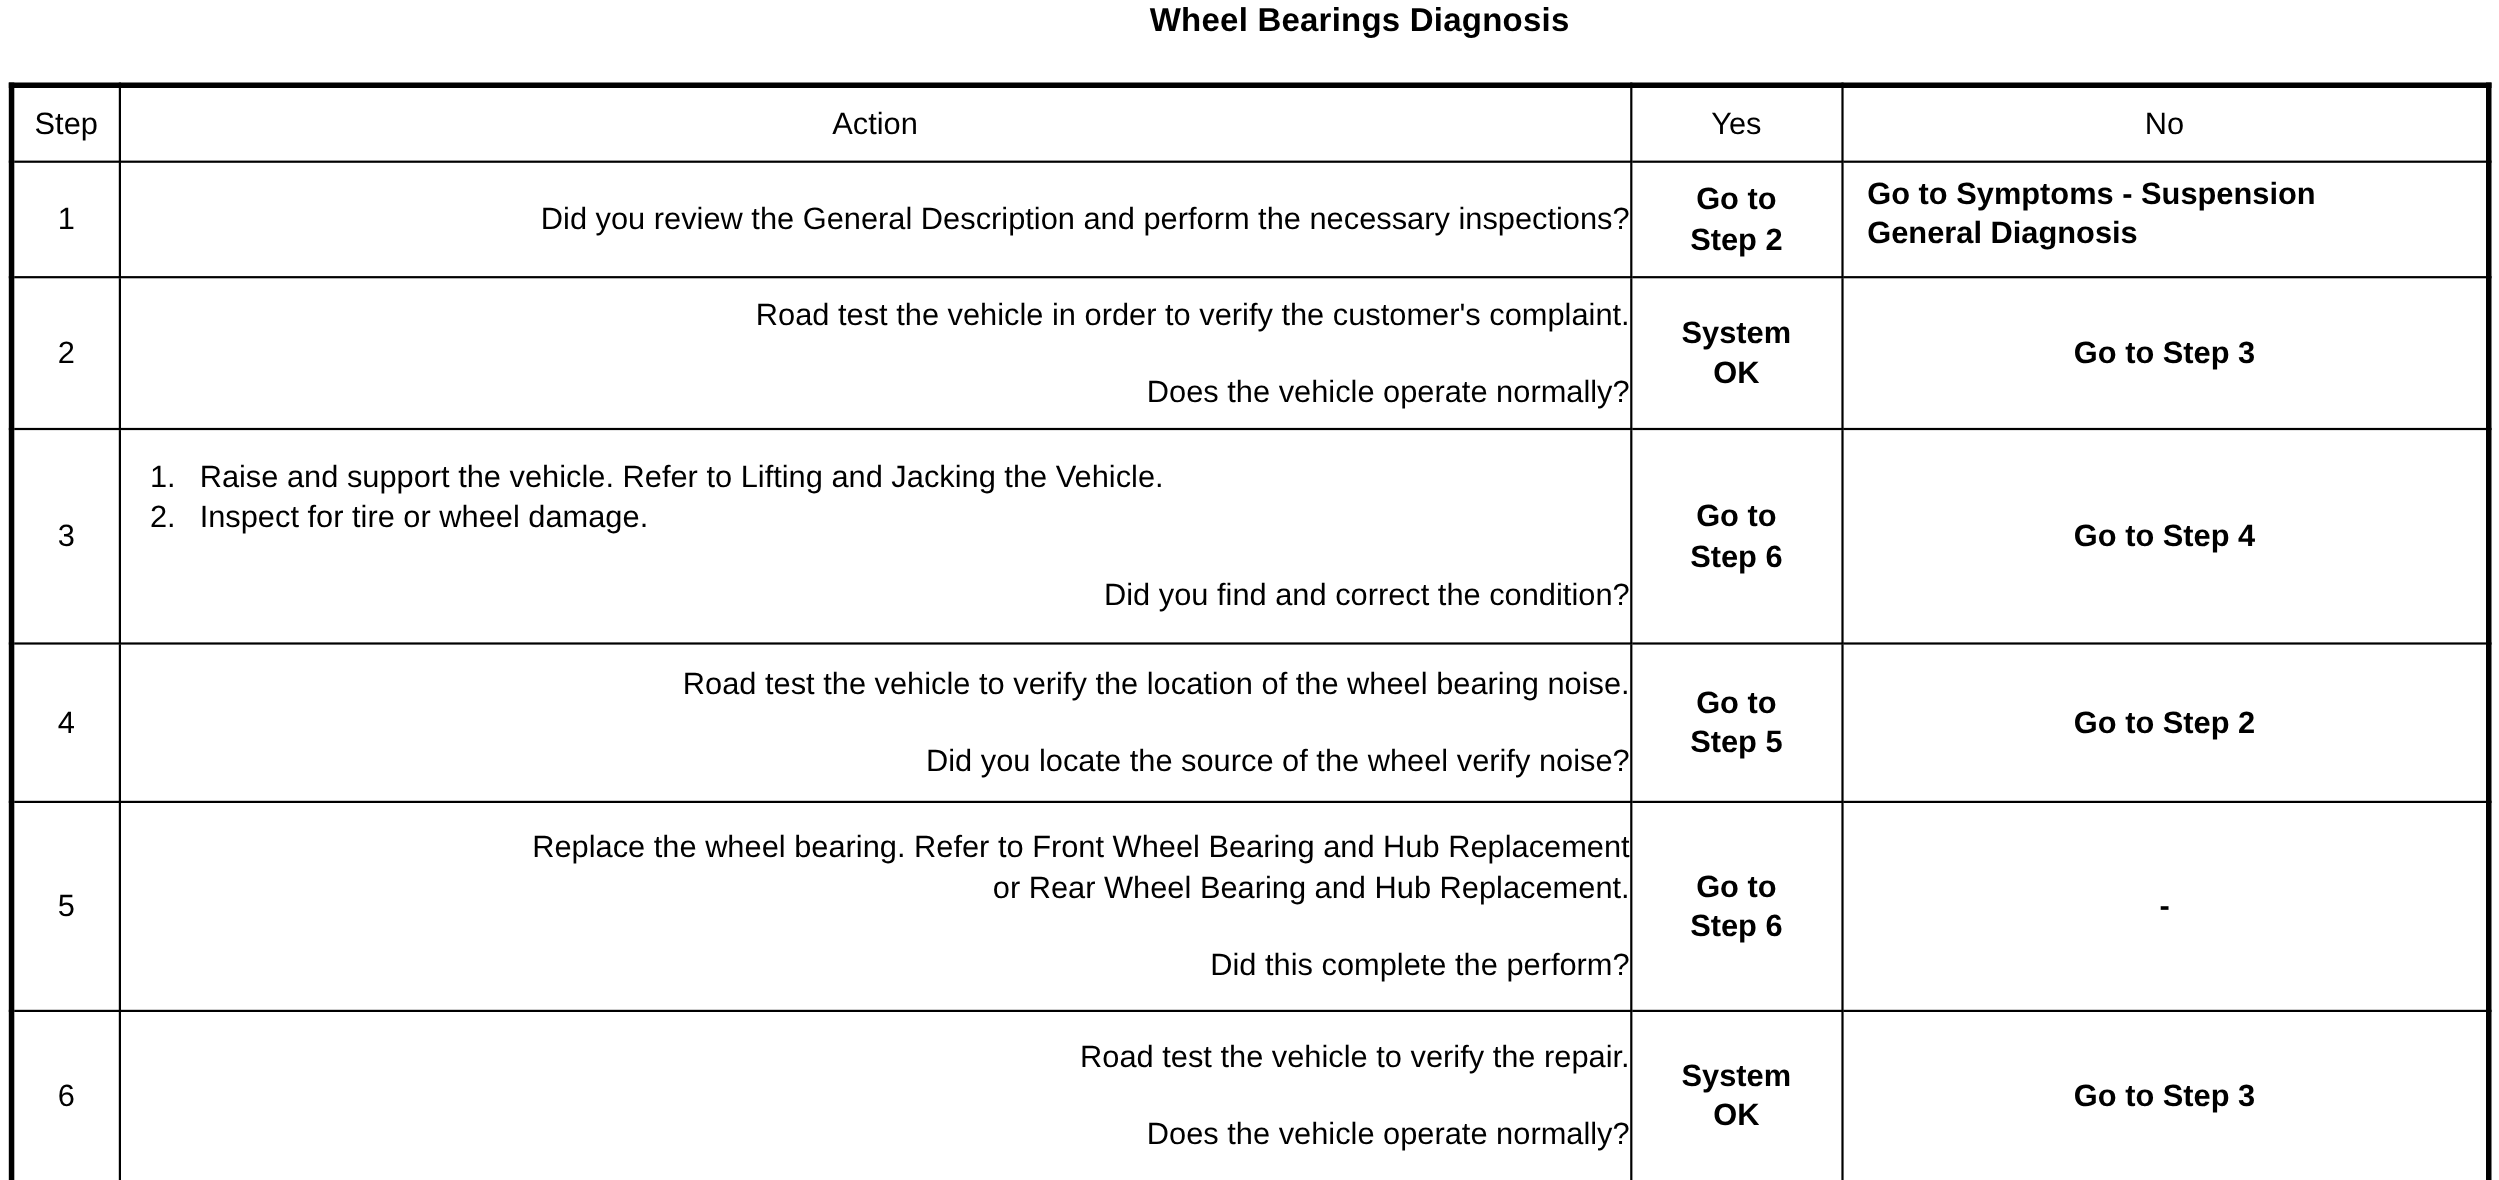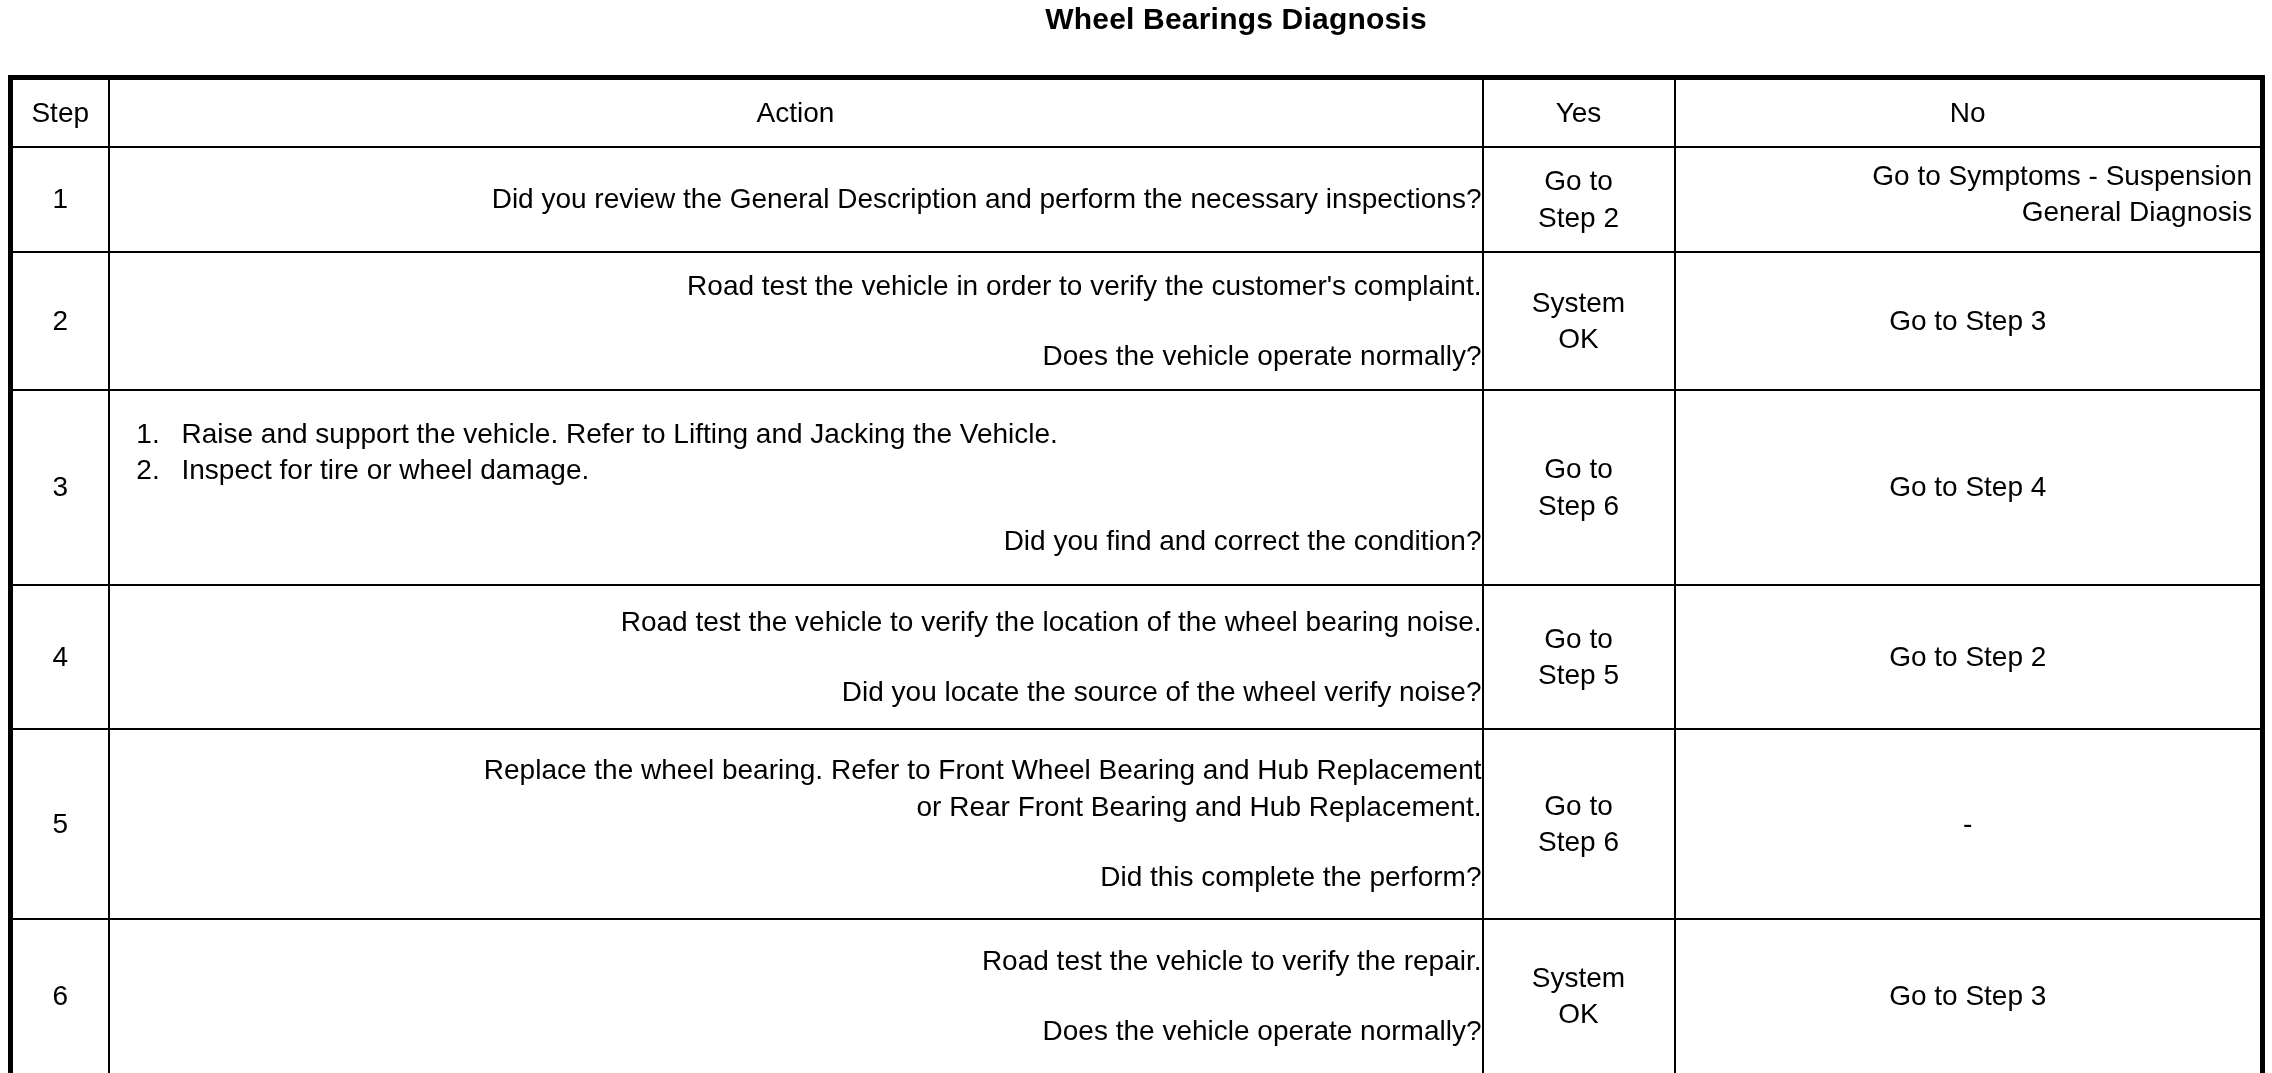--- a/index.html
+++ b/index.html
@@ -68,36 +68,36 @@
   td.action {
     text-align: left;
     padding: 8px 10px 10px 12px;
     vertical-align: top;
   }
   td.yes, td.no {
     text-align: center;
     padding: 4px 8px;
   }
   td.no.left {
-    text-align: right;
+    text-align: left;
     vertical-align: top;
-    padding: 10px 8px 8px 10px;
+    padding: 10px 8px 8px 22px;
   }
   .action-line { display: block; white-space: nowrap; text-align: right; }
   .action-gap  { display: block; height: 34px; }
   ol.substeps {
     margin: 0 0 0 4px;
     padding: 0 0 0 54px;
     list-style-position: outside;
   }
   ol.substeps li {
     padding-left: 14px;
     white-space: nowrap;
   }
-  .yes-line { display: block; white-space: nowrap; }
+  .yes-line { display: block; white-space: nowrap; font-weight: bold; }
 </style>
 </head>
 <body>
 
 <div id="page">
 
   <div class="title">Wheel Bearings Diagnosis</div>
 
   <table class="diag">
     <colgroup>
@@ -174,21 +174,21 @@
             <span class="yes-line">Step 5</span>
           </td>
           <td class="no">
             <span class="yes-line">Go to Step 2</span>
           </td>
         </tr>
         <tr style="height: 190px;">
           <td class="step">5</td>
           <td class="action">
             <span class="action-line">Replace the wheel bearing. Refer to Front Wheel Bearing and Hub Replacement</span>
-            <span class="action-line">or Rear Front Bearing and Hub Replacement.</span>
+            <span class="action-line">or Rear Wheel Bearing and Hub Replacement.</span>
             <span class="action-gap"></span>
             <span class="action-line">Did this complete the perform?</span>
           </td>
           <td class="yes">
             <span class="yes-line">Go to</span>
             <span class="yes-line">Step 6</span>
           </td>
           <td class="no">
             <span class="yes-line">-</span>
           </td>

